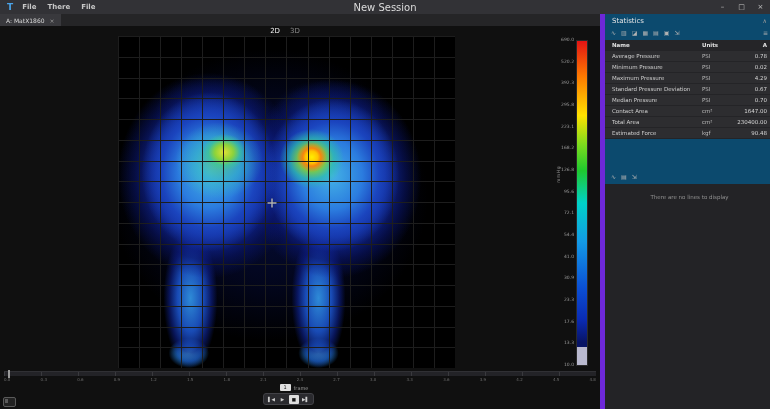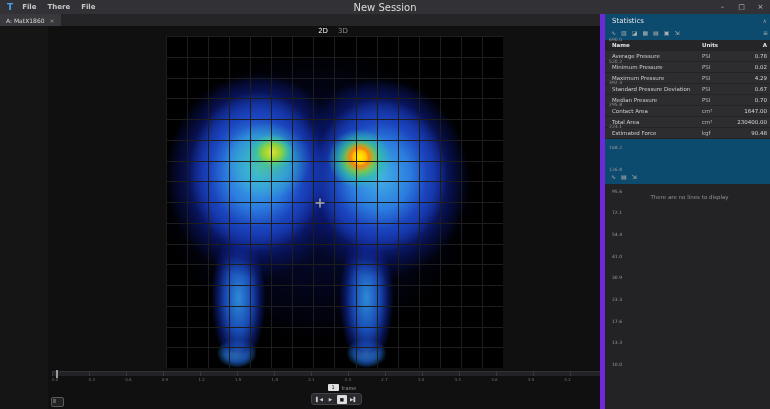--- a/index.html
+++ b/index.html
@@ -14,21 +14,21 @@
   .wtitle{position:absolute;left:50%;transform:translateX(-50%);color:#dcdcdc;font-size:10px;}
   .wctl{position:absolute;top:0;height:14px;width:19px;display:flex;align-items:center;justify-content:center;color:#c4c4c4;font-size:7px;}
   .wmin{right:38px}.wmax{right:19px}.wclose{right:0px}
 
   
   .tabbar{position:absolute;left:0;top:14px;width:600px;height:12px;background:#252527;}
   .tab{position:absolute;left:0;top:0;height:12px;padding:0 6px;background:#39393d;display:flex;align-items:center;gap:5px;font-size:6px;color:#d8d8d8;}
   .tabclose{color:#9a9a9a;font-size:6px;}
 
   
-  .viewer{position:absolute;left:0;top:26px;width:600px;height:383px;background:#101010;margin-left:48px;}
+  .viewer{position:absolute;left:0;top:26px;width:600px;height:383px;background:#101010;}
   .modes{position:absolute;left:245px;top:1px;width:80px;display:flex;justify-content:center;gap:10px;font-size:7px;}
   .mode{color:#8a8a8a;} .mode.active{color:#f0f0f0;}
 
   .heatmap{position:absolute;left:118px;top:10px;width:337px;height:332px;background:#000;}
   #blobs{position:absolute;inset:0;}
   .grid{position:absolute;inset:0;background:
     repeating-linear-gradient(to right,#1d1d1d 0,#1d1d1d 1px,transparent 1px,transparent 21.06px),
     repeating-linear-gradient(to bottom,#1d1d1d 0,#1d1d1d 1px,transparent 1px,transparent 20.75px);}
   .crosshair{position:absolute;left:45.7%;top:50.3%;width:9px;height:9px;transform:translate(-50%,-50%);z-index:3;}
   .crosshair::before{content:"";position:absolute;left:4px;top:0;width:1px;height:9px;background:#fff;box-shadow:0 0 1px #000;}

